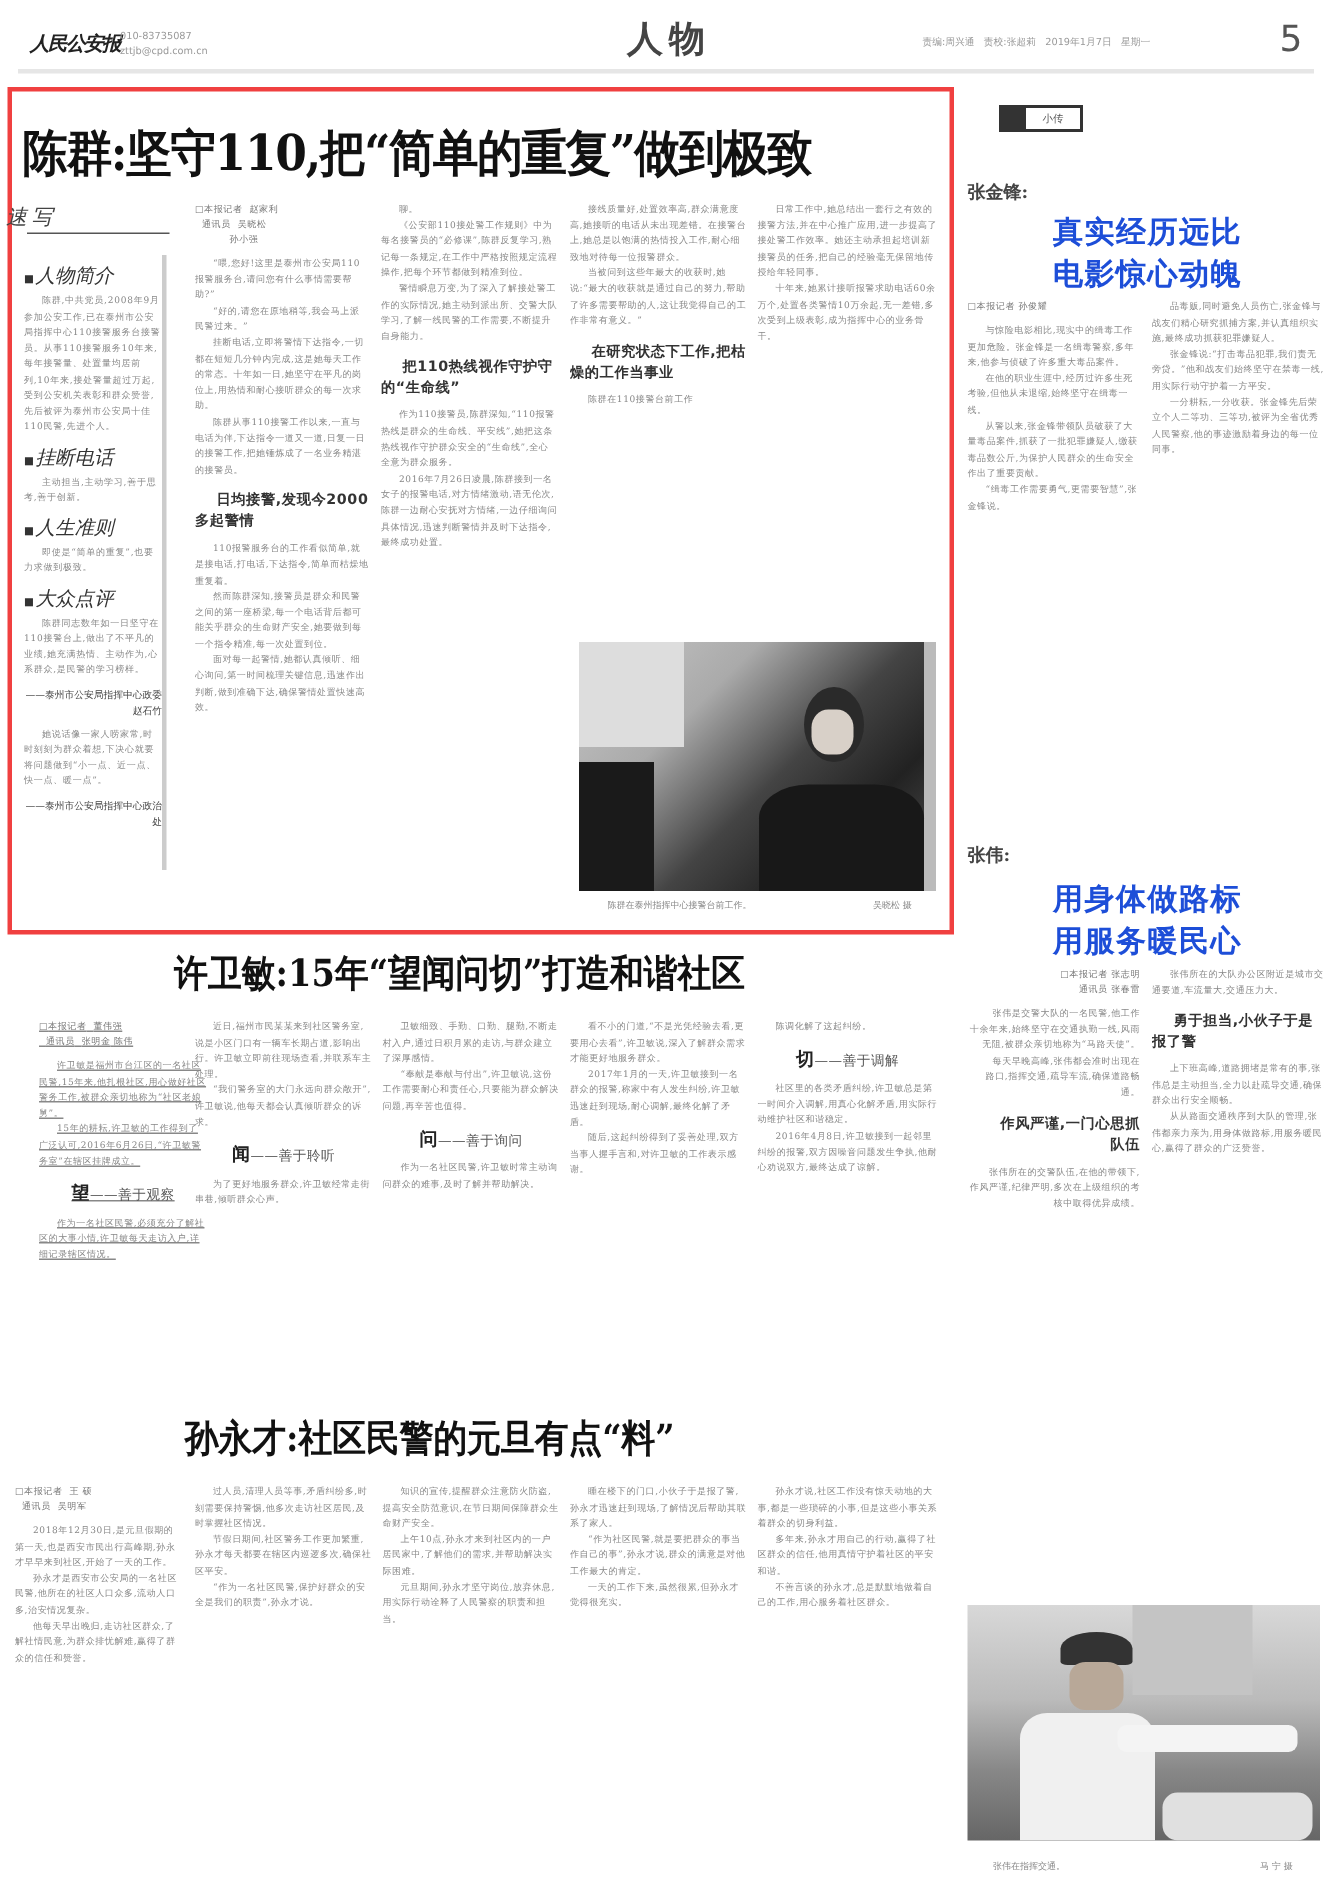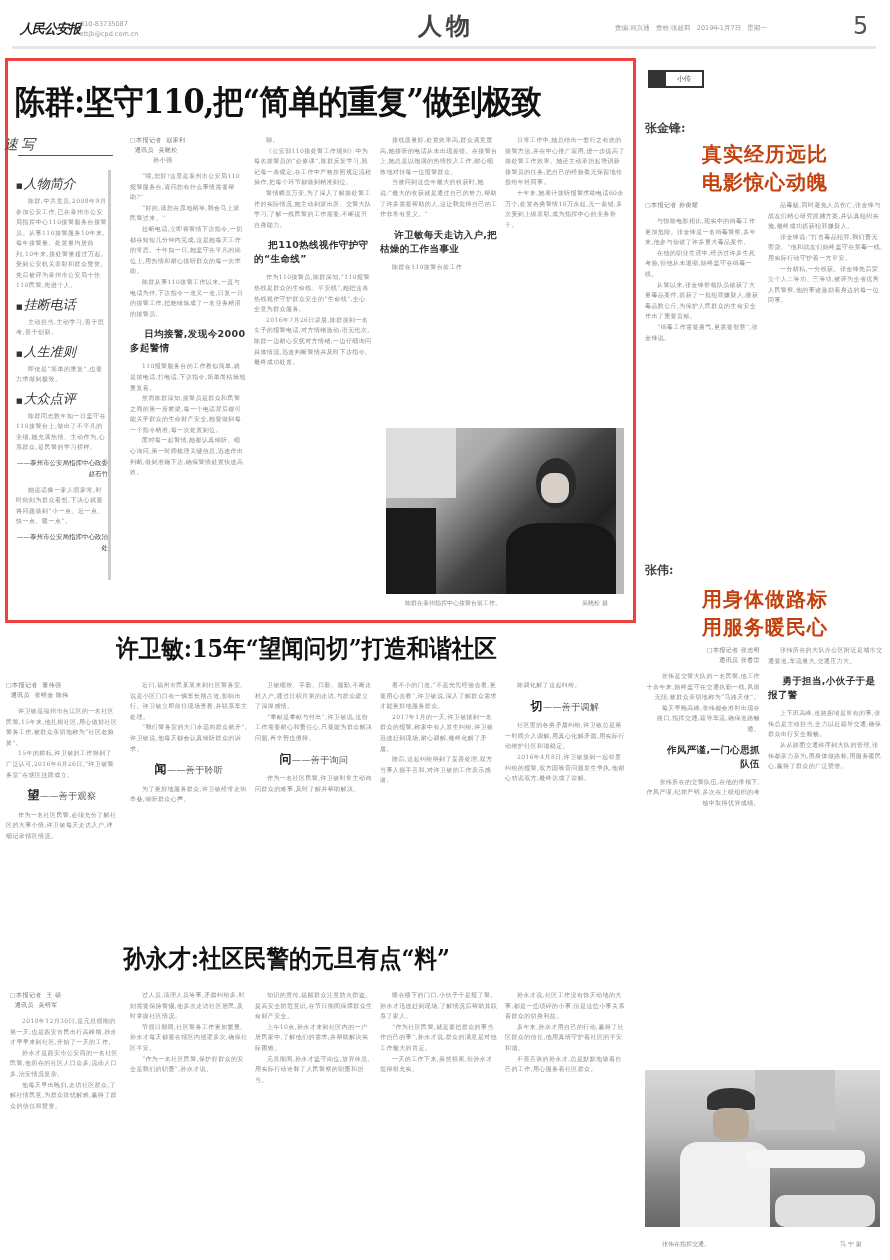--- a/index.html
+++ b/index.html
@@ -31,26 +31,26 @@
   .col { position: absolute; font-size: 6px; line-height: 10.6px; color: #888; letter-spacing: 0.4px; overflow: hidden; }
   .col p { text-indent: 2em; }
   .byline { font-size: 6px; color: #777; line-height: 10px; margin-bottom: 6px; }
   .subhead { font-family: "DejaVu Sans", sans-serif; font-size: 9.5px; font-weight: bold; color: #333; line-height: 14px; margin: 8px 0 6px 0; text-indent: 1.5em; }
 
   .photo { position: absolute; background: linear-gradient(135deg, #c8c8c8 0%, #aaa 30%, #444 55%, #222 75%, #555 100%); overflow: hidden; }
   .photo .shape1 { position: absolute; border-radius: 50%; background: #222; }
   .photo .shape2 { position: absolute; background: #eee; }
   .caption { position: absolute; font-size: 6px; color: #888; }
 
-  .xiaozhuan-badge { position: absolute; left: 648px; top: 64px; width: 76px; height: 26px; }
+  .xiaozhuan-badge { position: absolute; left: 666px; top: 64px; width: 76px; height: 26px; }
   .xz-dark { position: absolute; left: 0; top: 6px; width: 22px; height: 18px; background: #333; }
   .xz-box { position: absolute; left: 16px; top: 6px; width: 40px; height: 18px; border: 2px solid #333; background: #fff; font-family: "DejaVu Serif", serif; font-size: 7px; color: #555; text-align: center; line-height: 14px; }
 
   .name-label { position: absolute; font-family: "DejaVu Serif", serif; font-size: 12px; font-weight: bold; color: #444; }
-  .h2 { position: absolute; font-family: "DejaVu Serif", serif; font-size: 20px; font-weight: bold; color: #c2410c; line-height: 28px; letter-spacing: 1px; }
+  .h2 { position: absolute; font-family: "DejaVu Serif", serif; font-size: 20px; font-weight: bold; color: #1d4ed8; line-height: 28px; letter-spacing: 1px; }
 
   .h-mid { position: absolute; font-family: "DejaVu Serif", serif; font-weight: bold; color: #111; font-size: 25px; white-space: nowrap; transform: scaleX(0.9); transform-origin: center; }
 
   .section-mark { display: block; text-align: center; font-family: "DejaVu Serif", serif; font-size: 9px; color: #555; margin: 10px 0 8px 0; text-indent: 0 !important; }
   .section-mark b { font-size: 12px; color: #222; }
 </style>
 </head>
 <body>
 
 <div class="masthead">
@@ -111,21 +111,21 @@
   <p>《公安部110接处警工作规则》中为每名接警员的“必修课”,陈群反复学习,熟记每一条规定,在工作中严格按照规定流程操作,把每个环节都做到精准到位。</p>
   <p>警情瞬息万变,为了深入了解接处警工作的实际情况,她主动到派出所、交警大队学习,了解一线民警的工作需要,不断提升自身能力。</p>
   <div class="subhead">把110热线视作守护守的“生命线”</div>
   <p>作为110接警员,陈群深知,“110报警热线是群众的生命线、平安线”,她把这条热线视作守护群众安全的“生命线”,全心全意为群众服务。</p>
   <p>2016年7月26日凌晨,陈群接到一名女子的报警电话,对方情绪激动,语无伦次,陈群一边耐心安抚对方情绪,一边仔细询问具体情况,迅速判断警情并及时下达指令,最终成功处置。</p>
 </div>
 
 <div class="col" style="left:380px; top:135px; width:118px; height:270px;">
   <p>接线质量好,处置效率高,群众满意度高,她接听的电话从未出现差错。在接警台上,她总是以饱满的热情投入工作,耐心细致地对待每一位报警群众。</p>
   <p>当被问到这些年最大的收获时,她说:“最大的收获就是通过自己的努力,帮助了许多需要帮助的人,这让我觉得自己的工作非常有意义。”</p>
-  <div class="subhead">许卫敏每天走访入户,把枯燥的工作当事业</div>
+  <div class="subhead">在研究状态下工作,把枯燥的工作当事业</div>
   <p>陈群在110接警台前工作</p>
 </div>
 
 <div class="col" style="left:505px; top:135px; width:120px; height:270px;">
   <p>日常工作中,她总结出一套行之有效的接警方法,并在中心推广应用,进一步提高了接处警工作效率。她还主动承担起培训新接警员的任务,把自己的经验毫无保留地传授给年轻同事。</p>
   <p>十年来,她累计接听报警求助电话60余万个,处置各类警情10万余起,无一差错,多次受到上级表彰,成为指挥中心的业务骨干。</p>
 </div>
 
 <div class="photo" style="left:386px; top:428px; width:238px; height:166px;">
   <div class="shape2" style="left:0; top:0; width:70px; height:70px; background:#ddd;"></div>
@@ -133,21 +133,21 @@
   <div class="shape1" style="left:150px; top:30px; width:40px; height:50px; background:#2a2a2a;"></div>
   <div class="shape2" style="left:155px; top:45px; width:28px; height:30px; background:#d8d0c8; border-radius:40%;"></div>
   <div class="shape1" style="left:120px; top:95px; width:110px; height:75px; border-radius:30% 30% 0 0; background:#181818;"></div>
   <div class="shape2" style="left:0; top:80px; width:50px; height:86px; background:#1a1a1a;"></div>
 </div>
 <div class="caption" style="left:405px; top:599px;">陈群在泰州指挥中心接警台前工作。</div>
 <div class="caption" style="left:582px; top:599px;">吴晓松 摄</div>
 
 <div class="h-mid" style="left:95px; top:632px;">许卫敏:15年“望闻问切”打造和谐社区</div>
 
-<div class="col" style="left:6px; top:680px; width:112px; height:235px;">
+<div class="col" style="left:26px; top:680px; width:112px; height:235px;text-decoration:underline;">
   <div class="byline">
     <span>□</span><span>本报记者</span>&nbsp;&nbsp;<span>董伟强</span><br>
     &nbsp;&nbsp;<span>通讯员</span>&nbsp;&nbsp;<span>张明金</span>&nbsp;<span>陈伟</span>
   </div>
   <p>许卫敏是福州市台江区的一名社区民警,15年来,他扎根社区,用心做好社区警务工作,被群众亲切地称为“社区老娘舅”。</p>
   <p>15年的耕耘,许卫敏的工作得到了广泛认可,2016年6月26日,“许卫敏警务室”在辖区挂牌成立。</p>
   <div class="section-mark"><b>望</b><span>——善于观察</span></div>
   <p>作为一名社区民警,必须充分了解社区的大事小情,许卫敏每天走访入户,详细记录辖区情况。</p>
 </div>
 

